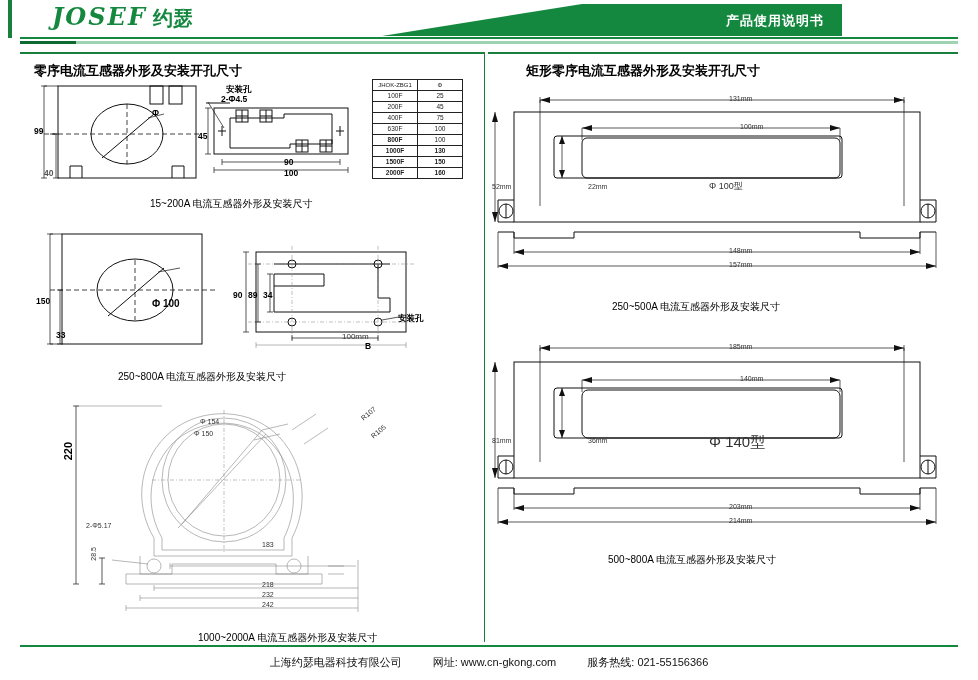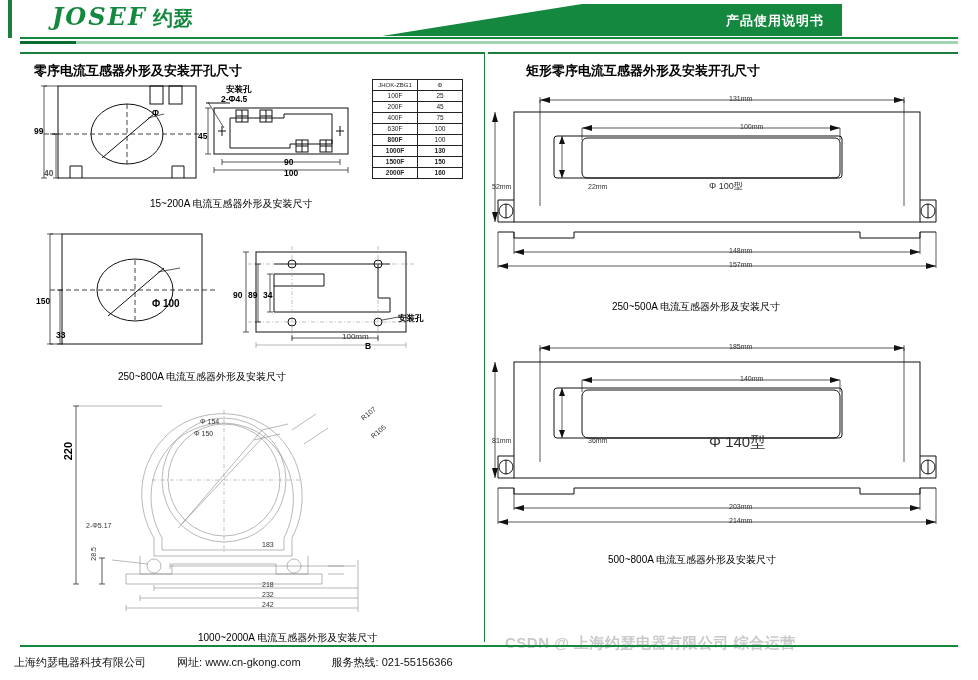--- a/index.html
+++ b/index.html
@@ -45,21 +45,21 @@
   .dash-g { stroke:#999; stroke-width:0.6; fill:none; stroke-dasharray:4 2 1 2; }
 
   
   .tbl { position:absolute; left:372px; top:79px; border-collapse:collapse; font-size:6.5px; }
   .tbl td { border:1px solid #222; width:45px; height:10.3px; text-align:center; padding:0; line-height:10px; color:#222; }
   .tbl tr.hd td { font-size:6px; }
   .tbl tr.bold td { font-weight:bold; }
 
   
   .footer-rule { position:absolute; left:20px; top:645px; width:938px; height:1.5px; background:#15883f; }
-  .footer { position:absolute; left:0; top:655px; width:978px; font-size:11px; color:#111; }
+  .footer { position:absolute; left:0; top:655px; width:978px; text-align:center; font-size:11px; color:#111; }
   .footer span { margin:0 14px; }
   .watermark { position:absolute; left:505px; top:634px; font-size:15px; color:#c9c9c9;
                font-weight:bold; white-space:nowrap; letter-spacing:0.5px; }
 </style>
 </head>
 <body>
 
 <div class="page">
 
   <div class="header">
@@ -399,21 +399,20 @@
     <path class="ln-t" d="M6,10 L6,46 M444,10 L444,46"></path>
     <path class="ln-t" d="M6,44 L444,44"></path>
     <polygon fill="#111" points="6,44 16,41 16,47"></polygon>
     <polygon fill="#111" points="444,44 434,41 434,47"></polygon>
   </svg>
   <div class="dim" style="left:729px; top:503px;">203mm</div>
   <div class="dim" style="left:729px; top:517px;">214mm</div>
 
   <div class="caption" style="left:608px; top:553px;">500~800A  电流互感器外形及安装尺寸</div>
 
-  <div class="watermark">CSDN @ 上海约瑟电器有限公司  综合运营</div>
   <div class="footer-rule"></div>
   <div class="footer">
     <span>上海约瑟电器科技有限公司</span>
     <span>网址: www.cn-gkong.com</span>
     <span>服务热线: 021-55156366</span>
   </div>
 
 </div>
 
 </body></html>

